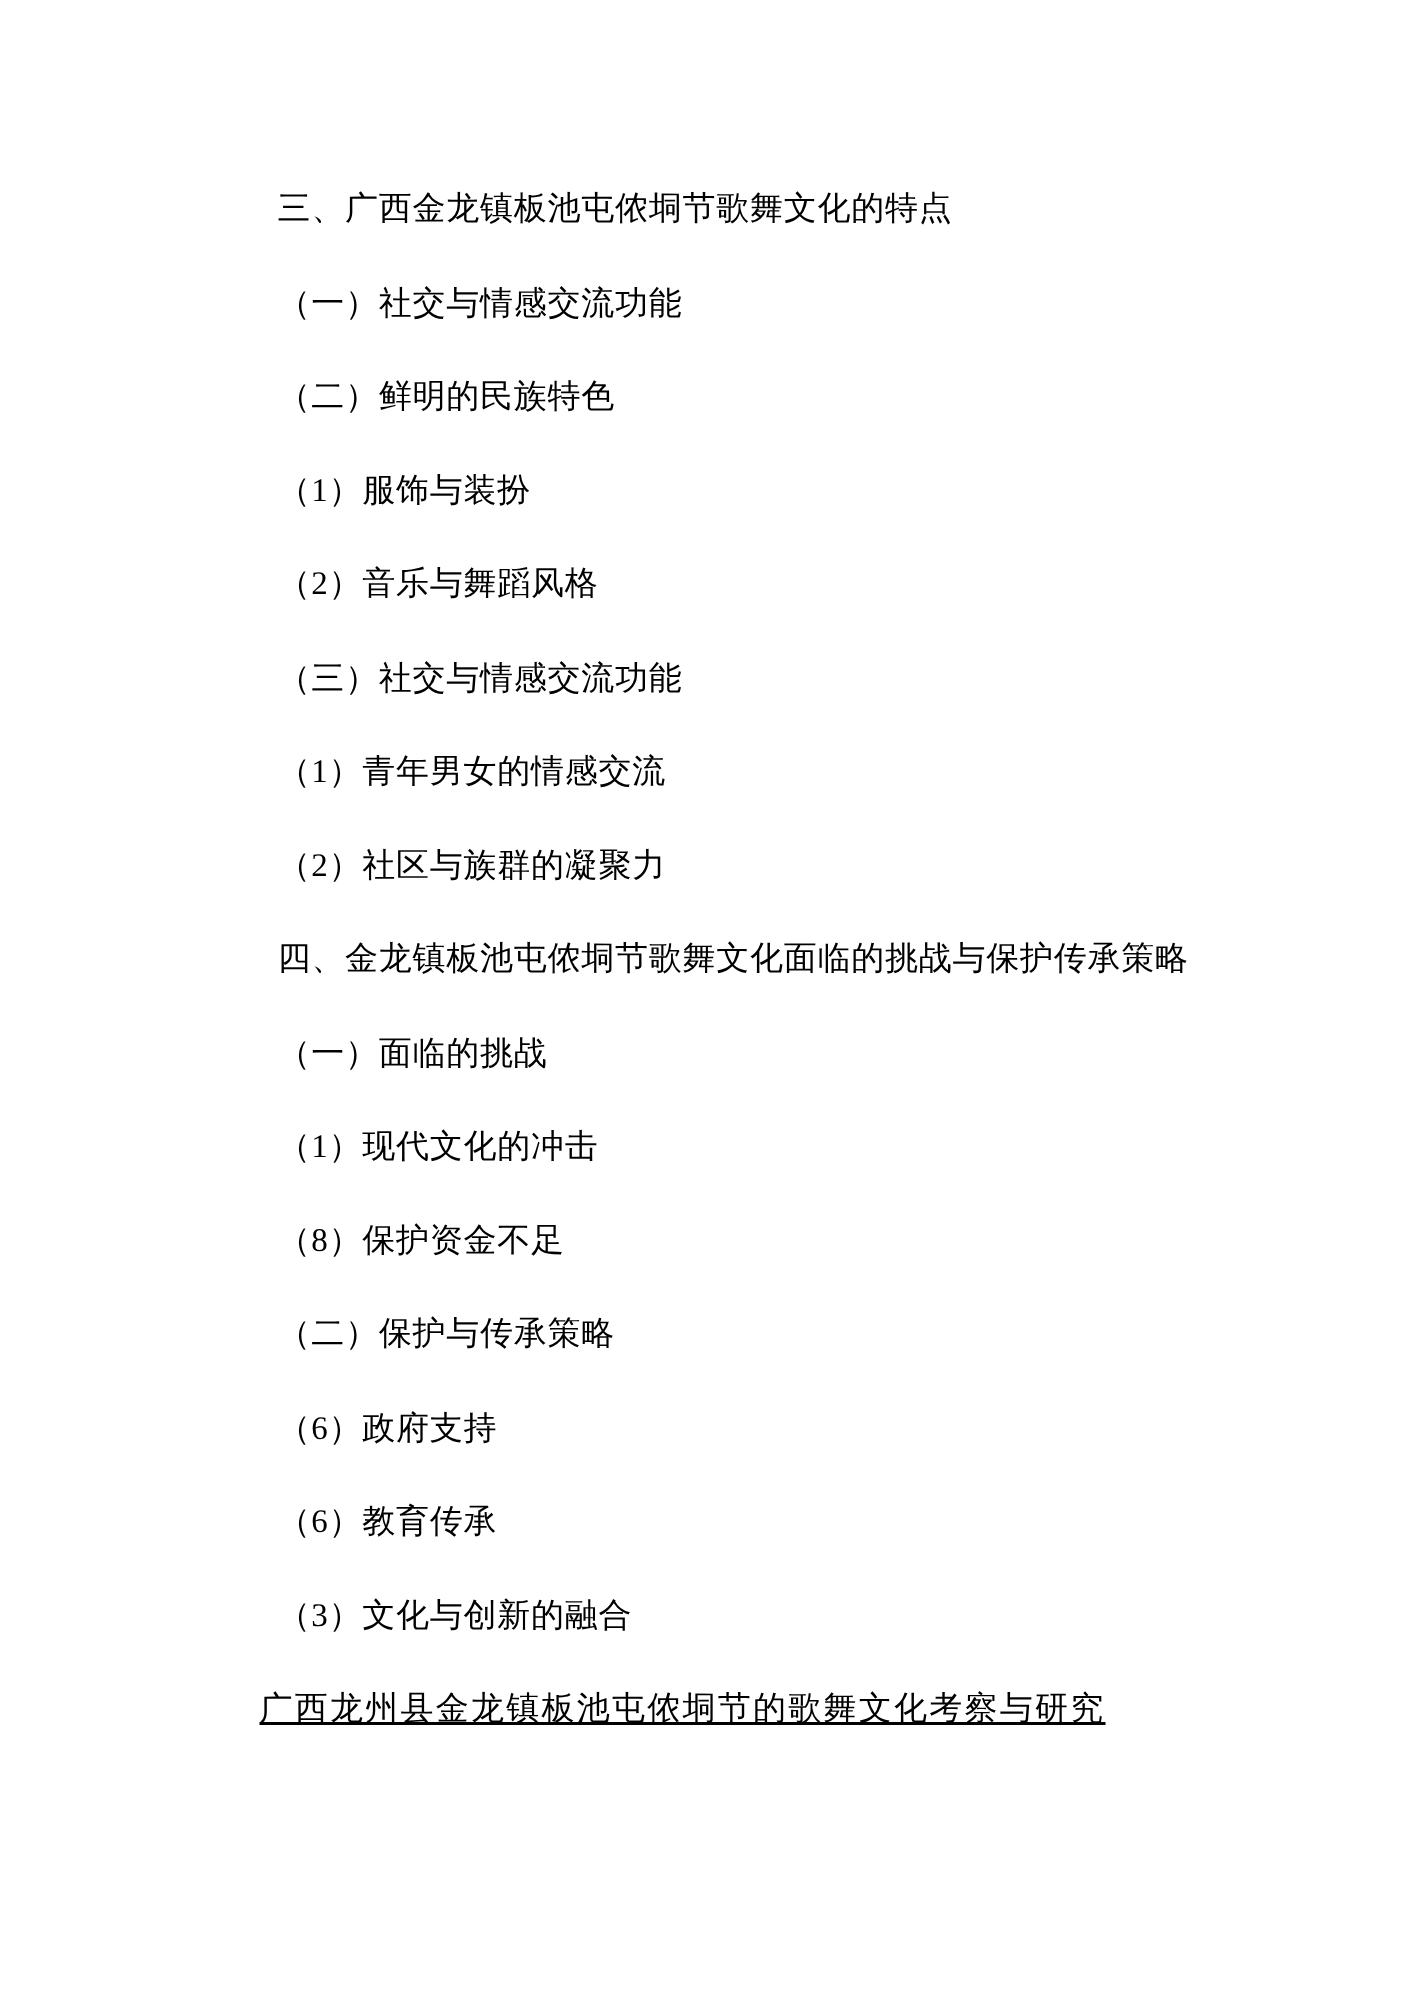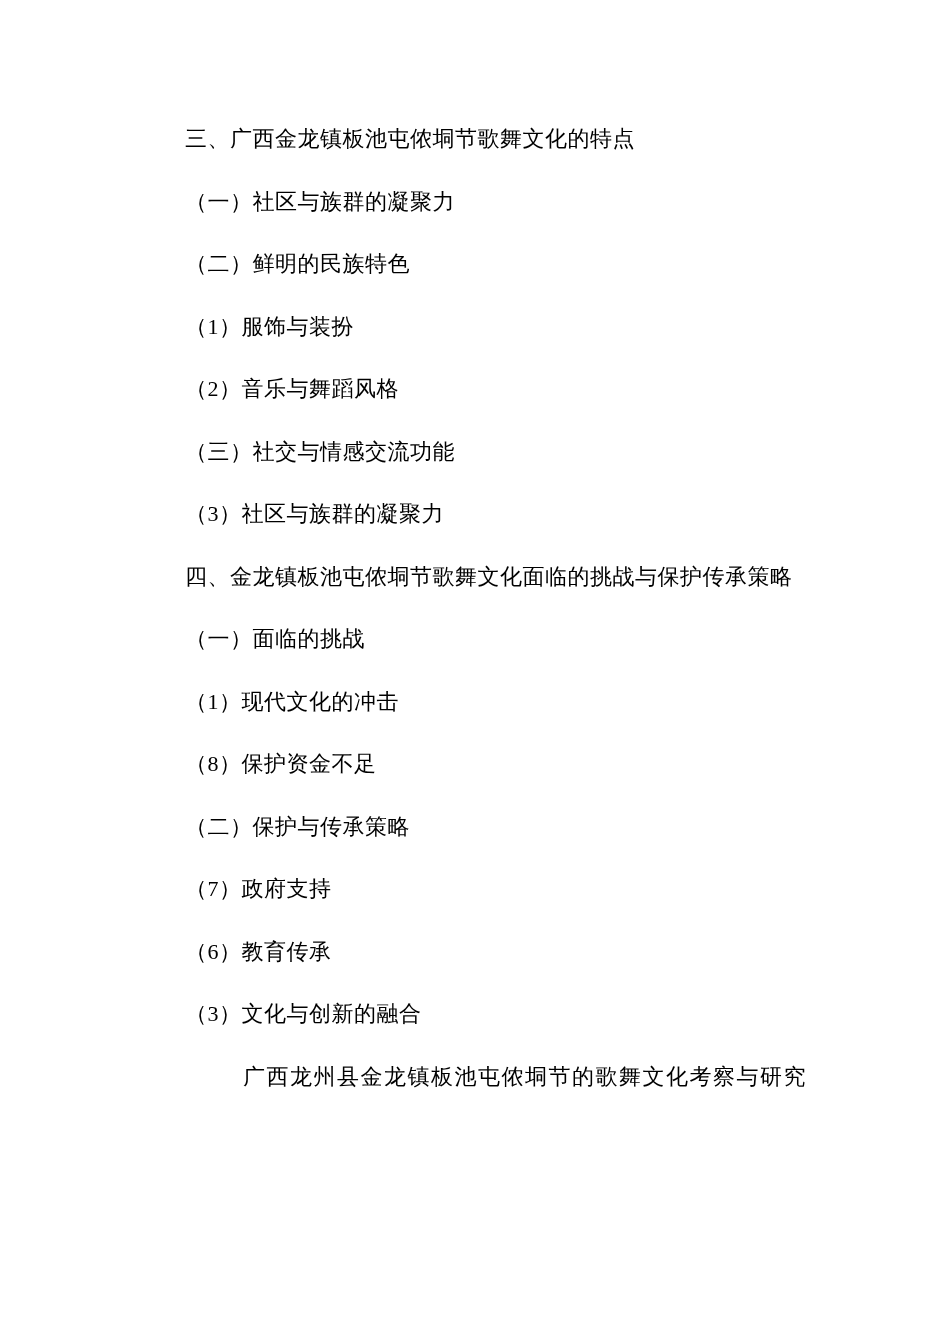--- a/index.html
+++ b/index.html
@@ -27,40 +27,42 @@
     padding: 0;
     font-size: 22px;
     line-height: 62.5px;
     letter-spacing: 0.5px;
     text-indent: 42px;
     white-space: nowrap;
     font-weight: 400;
   }
   .doc-title {
     text-indent: 0;
-    text-align: right;
+    text-align: left;
     padding-left: 30px;
     letter-spacing: 1.5px;
+    text-decoration: underline;
   }
 </style>
 </head>
 <body>
 
 <div class="page">
   <div class="content">
     <p class="line">三、广西金龙镇板池屯侬垌节歌舞文化的特点</p>
-    <p class="line">（一）社区与族群的凝聚力</p>
+    <p class="line">（一）社交与情感交流功能</p>
     <p class="line">（二）鲜明的民族特色</p>
     <p class="line">（1）服饰与装扮</p>
     <p class="line">（2）音乐与舞蹈风格</p>
     <p class="line">（三）社交与情感交流功能</p>
-    <p class="line">（3）社区与族群的凝聚力</p>
+    <p class="line">（1）青年男女的情感交流</p>
+    <p class="line">（2）社区与族群的凝聚力</p>
     <p class="line">四、金龙镇板池屯侬垌节歌舞文化面临的挑战与保护传承策略</p>
     <p class="line">（一）面临的挑战</p>
     <p class="line">（1）现代文化的冲击</p>
     <p class="line">（8）保护资金不足</p>
     <p class="line">（二）保护与传承策略</p>
-    <p class="line">（7）政府支持</p>
+    <p class="line">（6）政府支持</p>
     <p class="line">（6）教育传承</p>
     <p class="line">（3）文化与创新的融合</p>
     <p class="line doc-title">广西龙州县金龙镇板池屯侬垌节的歌舞文化考察与研究</p>
   </div>
 </div>
 
 </body></html>

